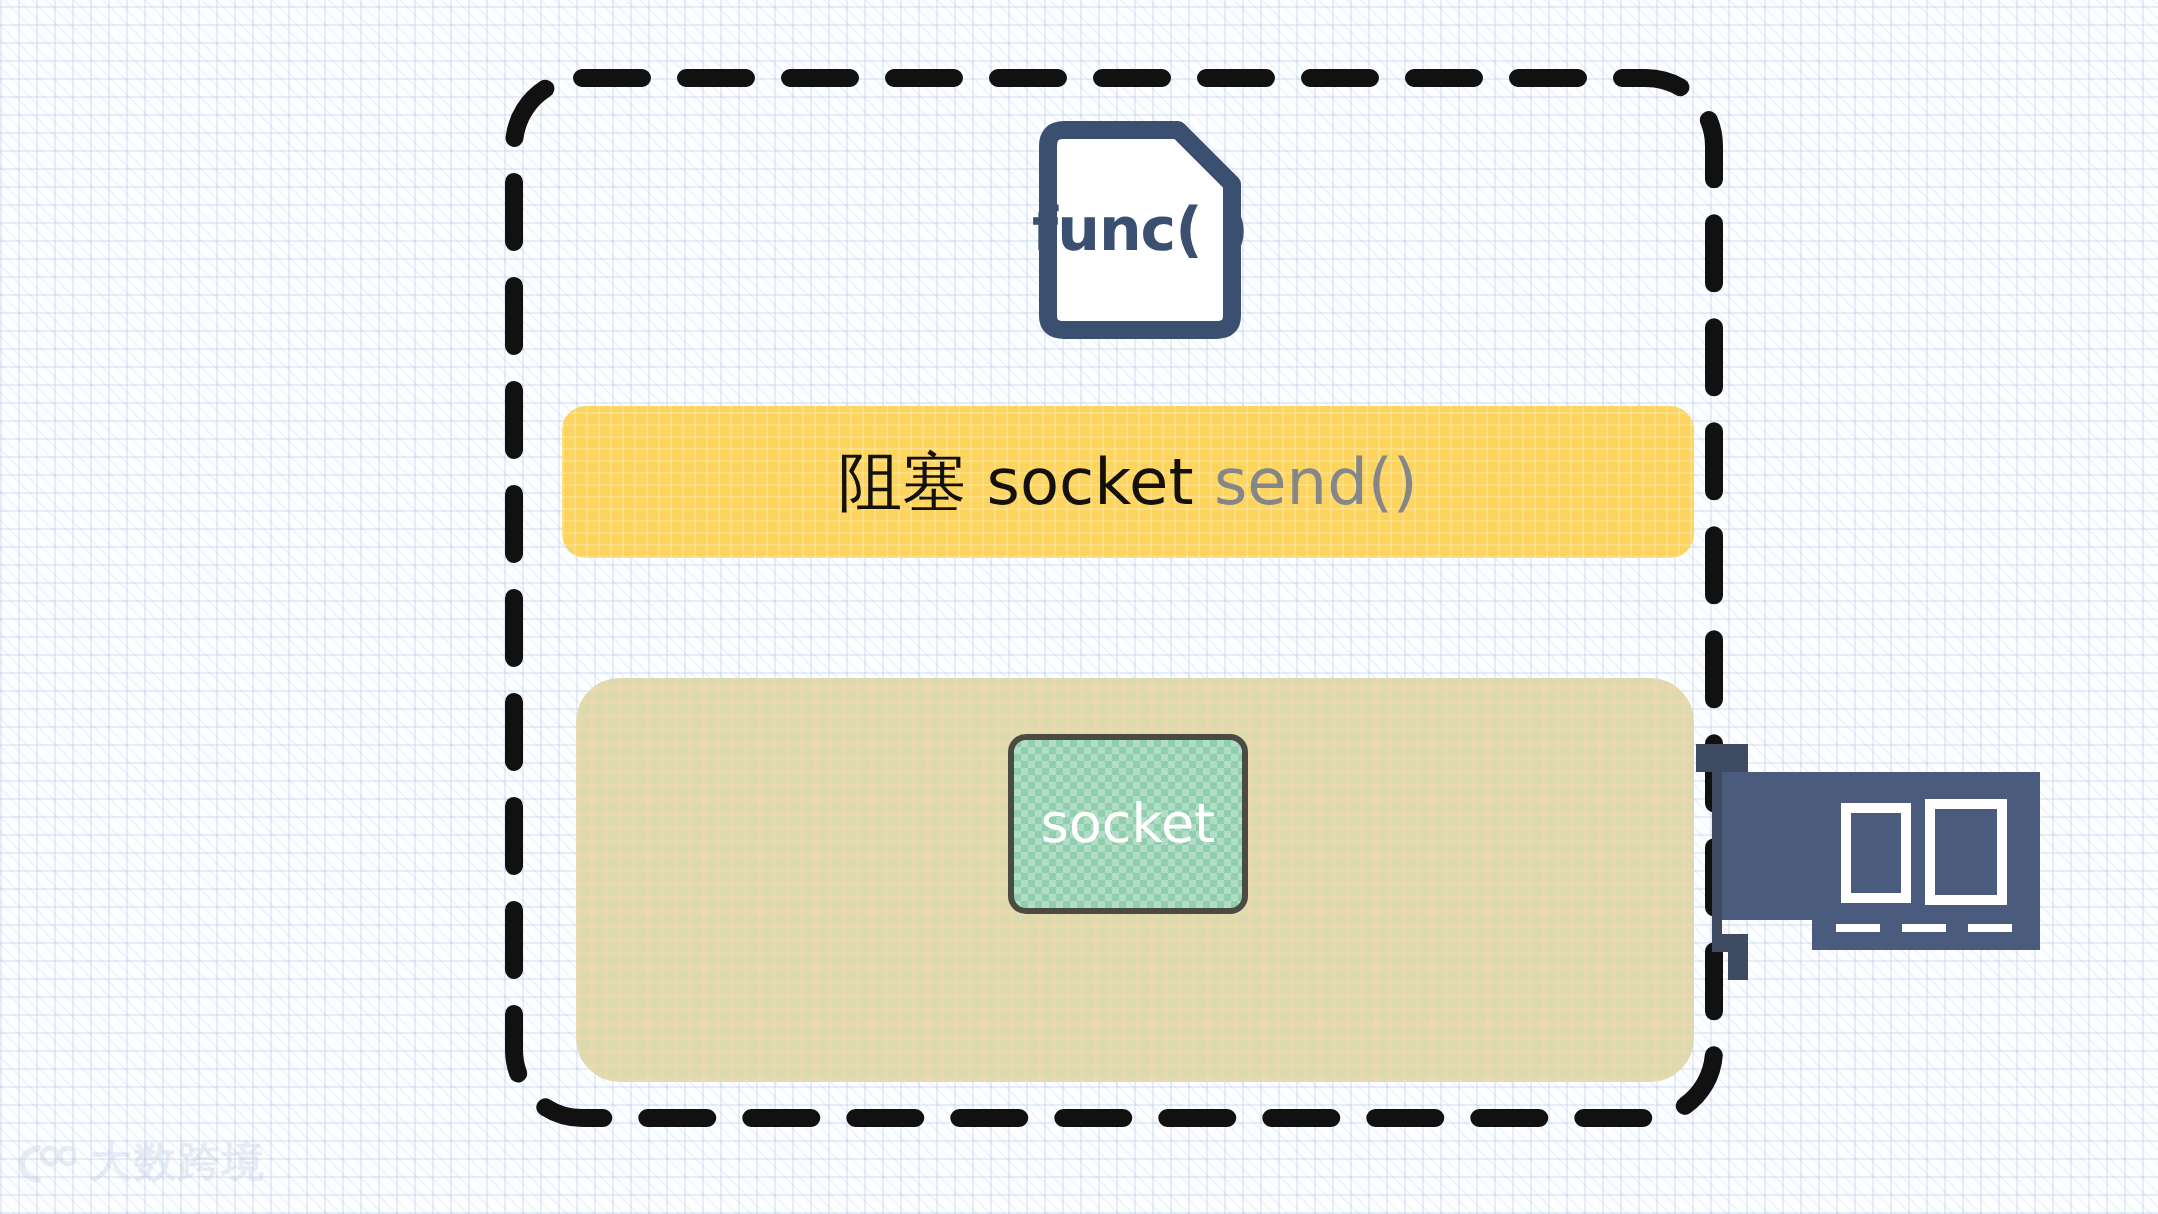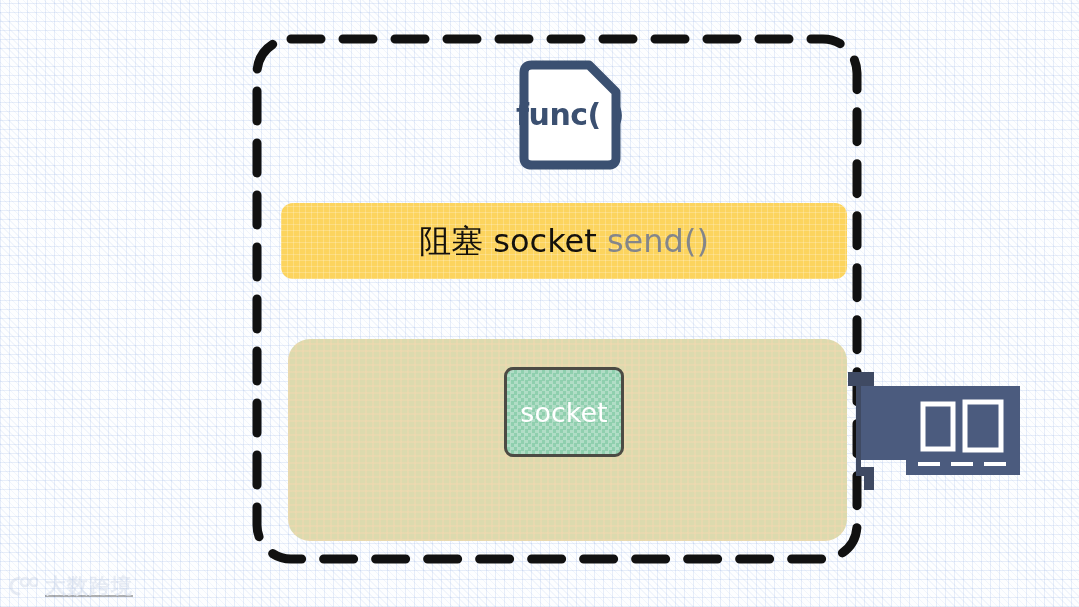--- a/index.html
+++ b/index.html
@@ -147,25 +147,24 @@
   }
   #nic svg { display: block; width: 100%; height: 100%; }
 
   
   #watermark {
     position: absolute;
     left: 8px;
     bottom: 6px;
     height: 30px;
     display: flex;
-    align-items: center;
+    align-items: flex-start;
     gap: 7px;
     opacity: 0.30;
     z-index: 9;
-    text-decoration: underline;
   }
   #watermark .wm-mark svg { display: block; }
   #watermark .wm-text {
     font-size: 21px;
     font-weight: 700;
     color: #b9c6dd;
     letter-spacing: 1px;
     line-height: 1;
     font-family: "DejaVu Sans", "Liberation Sans", sans-serif;
   }

